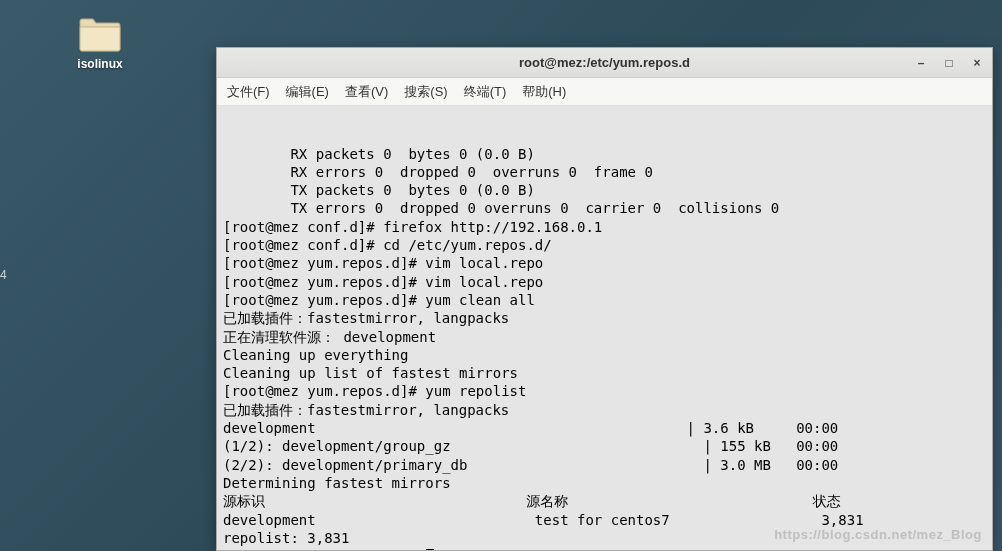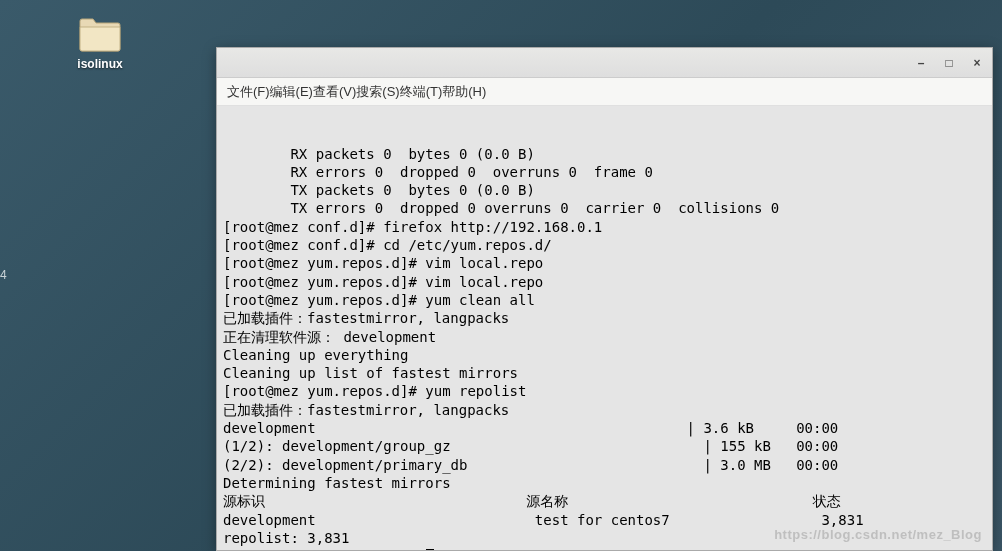--- a/index.html
+++ b/index.html
@@ -84,20 +84,21 @@
       font-size: 12px;
       font-weight: bold;
     }
     .menubar {
       height: 28px;
       background: #f7f7f5;
       border-bottom: 1px solid #e0e0e0;
       display: flex;
       align-items: center;
       padding: 0 10px;
+      gap: 16px;
       font-size: 13px;
       color: #333;
     }
     .menu-item { cursor: pointer; }
     .terminal-body {
       flex: 1;
       background: #e5e5e5;
       padding: 2px 6px;
       font-family: "DejaVu Sans Mono", "Courier New", monospace;
       font-size: 14px;
@@ -137,20 +138,21 @@
       <path d="M2 12 L42 12 L42 34 Q42 36 40 36 L4 36 Q2 36 2 34 Z" fill="#f2e6c4" stroke="#b8a67a" stroke-width="0.8"></path>
     </svg>
   </div>
   <div class="desktop-icon-label">isolinux</div>
 </div>
 
 <div class="left-widget">4</div>
 
 <div class="terminal-window">
   <div class="titlebar">
+    <div class="title-text">root@mez:/etc/yum.repos.d</div>
     <div class="win-controls">
       <div class="win-btn">–</div>
       <div class="win-btn">□</div>
       <div class="win-btn">×</div>
     </div>
   </div>
   <div class="menubar">
     <span class="menu-item">文件(F)</span>
     <span class="menu-item">编辑(E)</span>
     <span class="menu-item">查看(V)</span>

